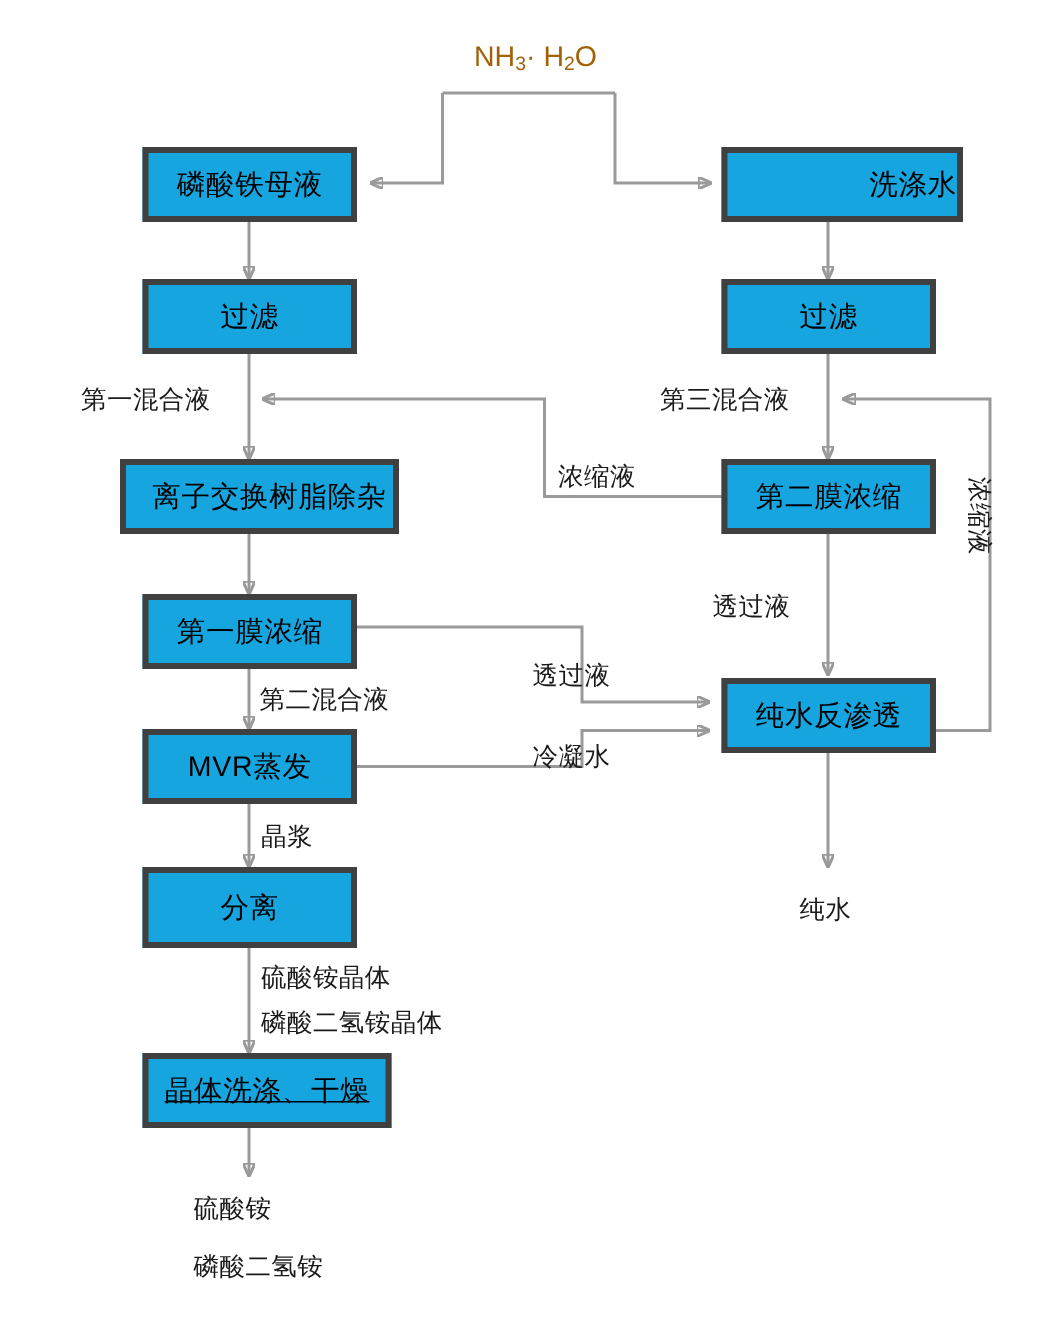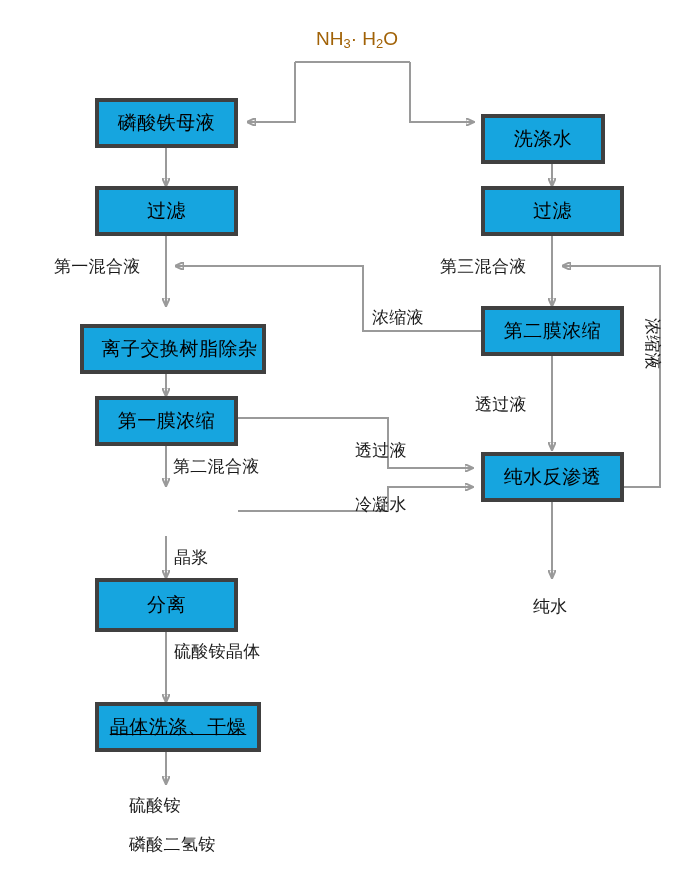--- a/index.html
+++ b/index.html
@@ -111,44 +111,47 @@
 
     <line x1="166" y1="628" x2="166" y2="702" marker-end="url(#ah)"></line>
 
     <line x1="166" y1="752" x2="166" y2="784" marker-end="url(#ah)"></line>
   </svg>
 
   <div class="node" style="left:95px; top:98px; width:143px; height:50px;">
     <span>磷酸铁母液</span>
   </div>
 
-  <div class="node" style="left:481px; top:114px; width:124px; height:50px;">
+  <div class="node" style="left:481px; top:98px; width:161px; height:50px;justify-content:flex-end;">
     <span>洗涤水</span>
   </div>
 
   <div class="node" style="left:95px; top:186px; width:143px; height:50px;">
     <span>过滤</span>
   </div>
 
   <div class="node" style="left:481px; top:186px; width:143px; height:50px;">
     <span>过滤</span>
   </div>
 
-  <div class="node" style="left:80px; top:324px; width:186px; height:50px;padding-left:13px;">
+  <div class="node" style="left:80px; top:306px; width:186px; height:50px;padding-left:13px;">
     <span>离子交换树脂除杂</span>
   </div>
 
   <div class="node" style="left:481px; top:306px; width:143px; height:50px;">
     <span>第二膜浓缩</span>
   </div>
 
   <div class="node" style="left:95px; top:396px; width:143px; height:50px;">
     <span>第一膜浓缩</span>
   </div>
 
+  <div class="node" style="left:95px; top:486px; width:143px; height:50px;">
+    <span>MVR蒸发</span>
+  </div>
 
   <div class="node" style="left:481px; top:452px; width:143px; height:50px;">
     <span>纯水反渗透</span>
   </div>
 
   <div class="node" style="left:95px; top:578px; width:143px; height:54px;">
     <span>分离</span>
   </div>
 
   <div class="node" style="left:95px; top:702px; width:166px; height:50px;text-decoration:underline;">
@@ -172,20 +175,21 @@
   <div class="lbl" style="left:355px; top:439px;">透过液</div>
 
   <div class="lbl" style="left:173px; top:455px;">第二混合液</div>
 
   <div class="lbl" style="left:355px; top:493px;">冷凝水</div>
 
   <div class="lbl" style="left:174px; top:546px;text-align:center;">晶浆</div>
 
   <div class="lbl" style="left:174px; top:640px;">硫酸铵晶体</div>
 
+  <div class="lbl" style="left:174px; top:670px;">磷酸二氢铵晶体</div>
 
   <div class="lbl" style="left:533px; top:595px;">纯水</div>
 
   <div class="lbl" style="left:129px; top:794px;">硫酸铵</div>
 
   <div class="lbl" style="left:129px; top:833px;">磷酸二氢铵</div>
 
 </div>
 
 </body></html>

